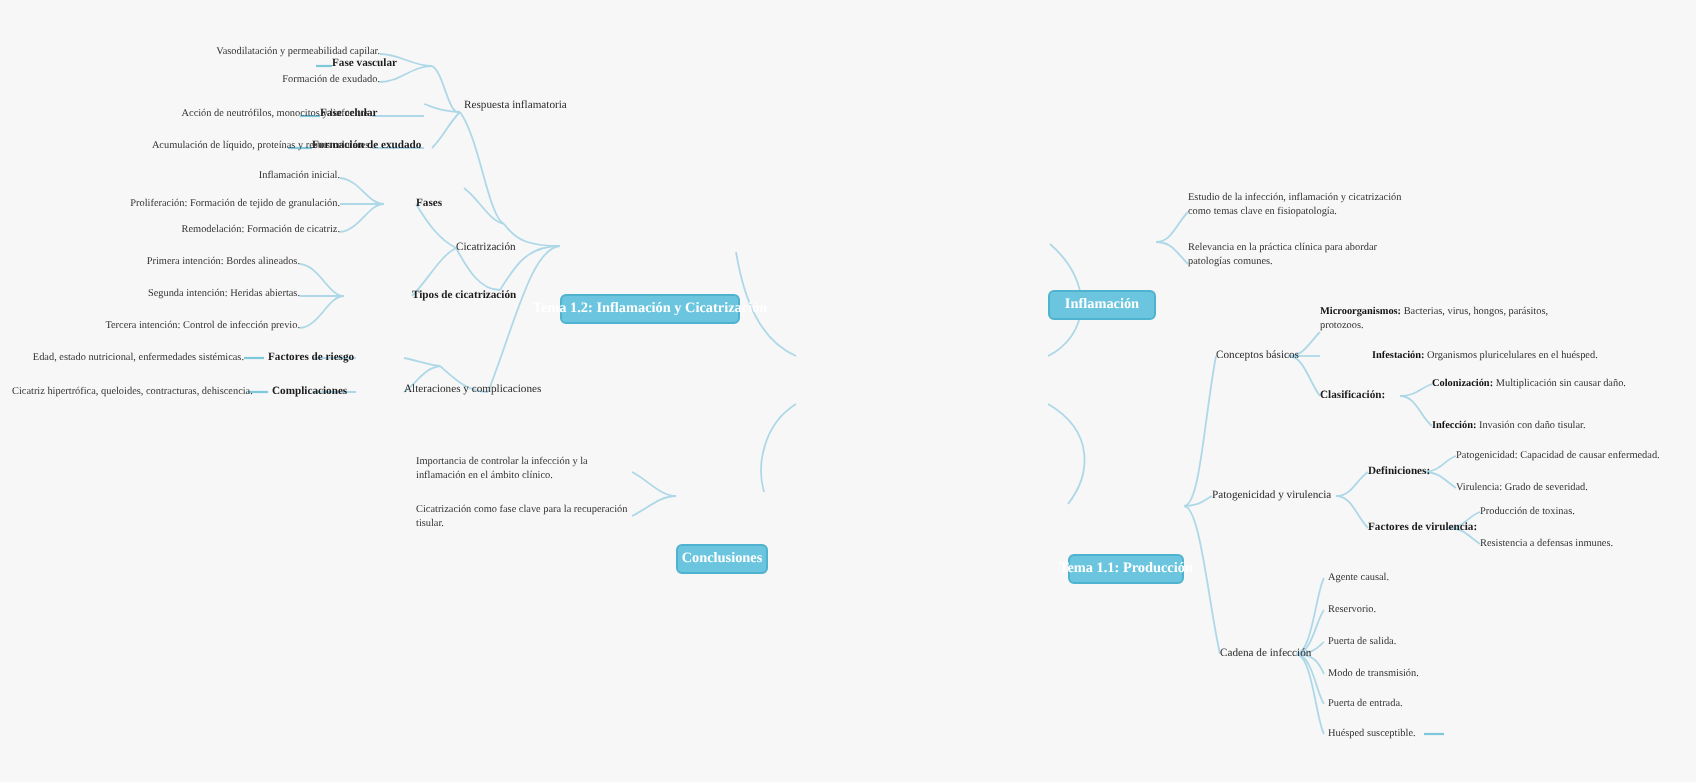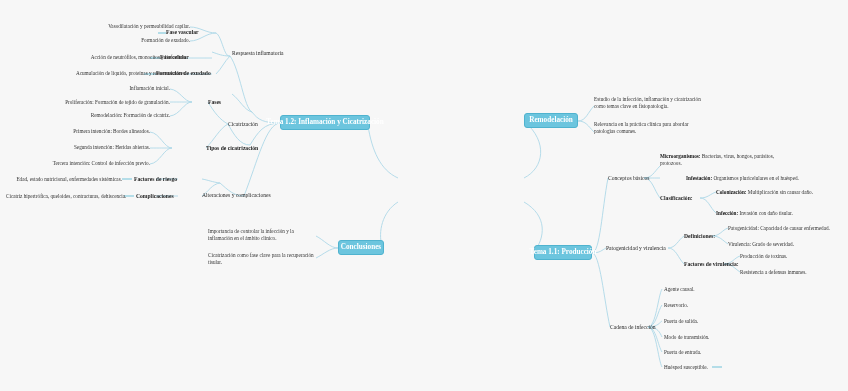--- a/index.html
+++ b/index.html
@@ -33,20 +33,21 @@
     border:1px solid #4fb3cf;
     border-radius:3px;
     color:#ffffff;
     font-weight:bold;
     font-size:7.2px;
     line-height:9px;
     text-align:center;
     display:flex;align-items:center;justify-content:center;
     padding:3px 5px;
     white-space:nowrap;
+    margin-top:32px;
   }
   
   .lvl2{
     font-size:5.6px;
     line-height:7px;
     color:#1c1c1c;
     font-weight:bold;
     white-space:nowrap;
   }
   
@@ -166,21 +167,21 @@
 
   <div class="node chip" style="left:280px;top:115px;width:90px;height:15px;">
     <span>Tema 1.2: Inflamación y Cicatrización</span>
   </div>
 
   <div class="node chip" style="left:338px;top:240px;width:46px;height:15px;text-align:right;">
     <span>Conclusiones</span>
   </div>
 
   <div class="node chip" style="left:524px;top:113px;width:54px;height:15px;">
-    <span>Remodelación</span>
+    <span>Inflamación</span>
   </div>
 
   <div class="node chip" style="left:534px;top:245px;width:58px;height:15px;">
     <span>Tema 1.1: Producción</span>
   </div>
 
   <div class="node lvl2n l" style="left:232px;top:50px;width:70px;">Respuesta inflamatoria</div>
 
   <div class="node lvl2 l" style="left:166px;top:29px;width:60px;">Fase vascular</div>
   <div class="node leaf r" style="left:40px;top:23px;width:150px;">Vasodilatación y permeabilidad capilar.</div>

